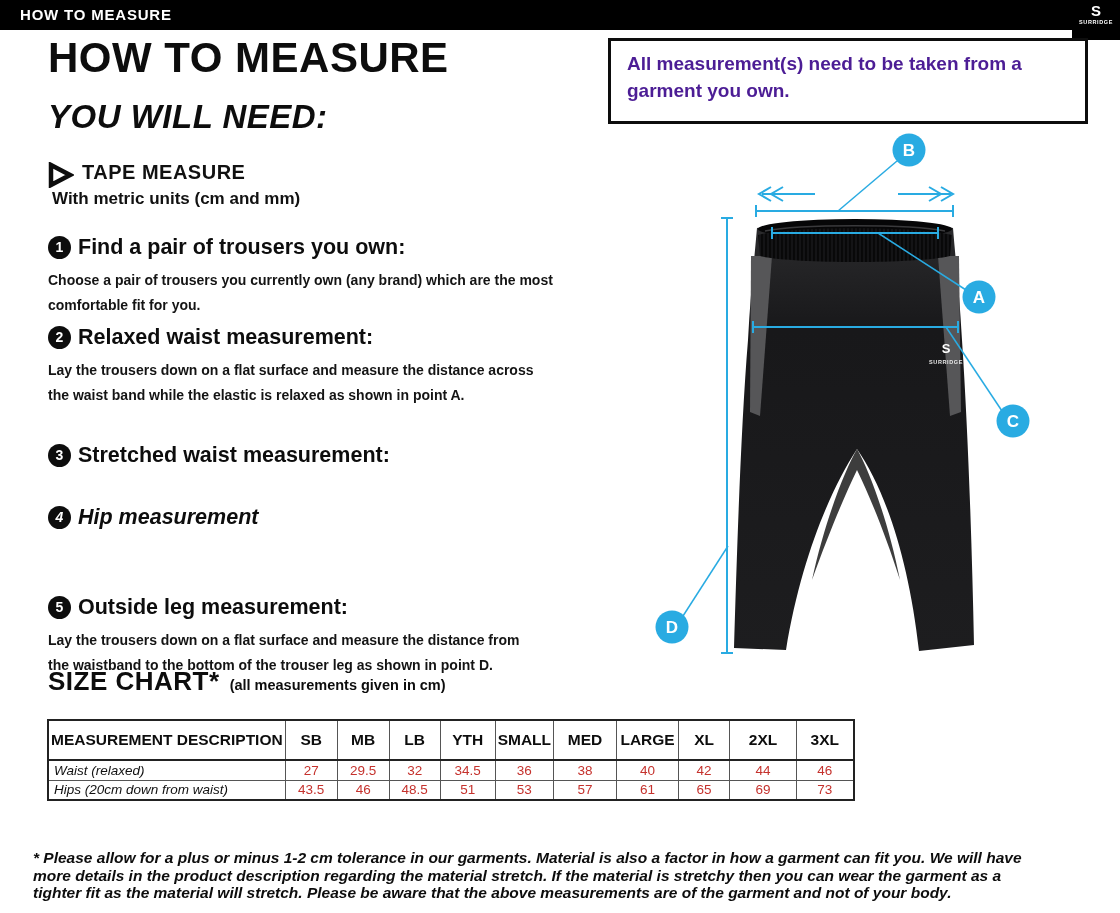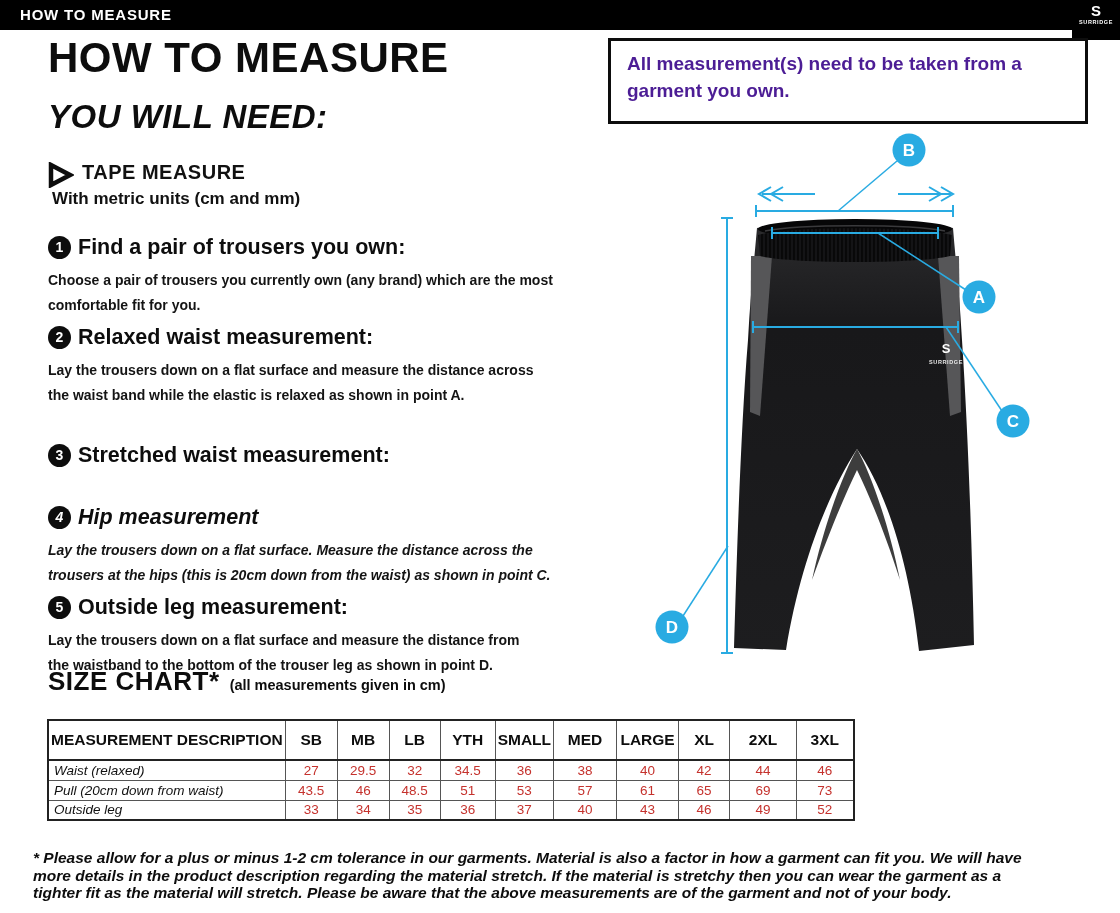--- a/index.html
+++ b/index.html
@@ -115,22 +115,21 @@
   </svg>
   <span class="tape-label">TAPE MEASURE</span>
   <span class="tape-sub">With metric units (cm and mm)</span>
 
   <div id="steps-root">
       <div class="step" style="top: 235px;"><span class="step-num">1</span><span class="step-title">Find a pair of trousers you own:</span><p class="step-body">Choose a pair of trousers you currently own (any brand) which are the most
 comfortable fit for you.</p></div>
       <div class="step" style="top: 325px;"><span class="step-num">2</span><span class="step-title">Relaxed waist measurement:</span><p class="step-body">Lay the trousers down on a flat surface and measure the distance across
 the waist band while the elastic is relaxed as shown in point A.</p></div>
       <div class="step" style="top: 415px; margin-top: 28px;"><span class="step-num">3</span><span class="step-title">Stretched waist measurement:</span></div>
-      <div class="step" style="top: 505px; font-style: italic;"><span class="step-num">4</span><span class="step-title">Hip measurement</span><p class="step-body">Lay the trousers down on a flat surface. Measure the distance across the
-trousers at the hips (this is 20cm down from the waist)  as shown in point C.</p></div>
+      <div class="step" style="top: 505px; font-style: italic;"><span class="step-num">4</span><span class="step-title">Hip measurement</span></div>
       <div class="step" style="top: 595px;"><span class="step-num">5</span><span class="step-title">Outside leg measurement:</span><p class="step-body">Lay the trousers down on a flat surface and measure the distance from
 the waistband to the bottom of the trouser  leg as shown in point D.</p></div>
     </div>
 
   <div class="sc-head">
     <span class="sc-title">SIZE CHART*</span><span class="sc-sub">(all measurements given in cm)</span>
   </div>
 
   <table class="size" id="size-table">
       <colgroup>
@@ -169,44 +168,31 @@
           <td class="val">32</td>
           <td class="val">34.5</td>
           <td class="val">36</td>
           <td class="val">38</td>
           <td class="val">40</td>
           <td class="val">42</td>
           <td class="val">44</td>
           <td class="val">46</td>
         </tr>
         <tr>
-          <td class="rowlabel">Pull (20cm down from waist)</td>
+          <td class="rowlabel">Hips (20cm down from waist)</td>
           <td class="val">43.5</td>
           <td class="val">46</td>
           <td class="val">48.5</td>
           <td class="val">51</td>
           <td class="val">53</td>
           <td class="val">57</td>
           <td class="val">61</td>
           <td class="val">65</td>
           <td class="val">69</td>
           <td class="val">73</td>
-        </tr>
-        <tr>
-          <td class="rowlabel">Outside leg</td>
-          <td class="val">33</td>
-          <td class="val">34</td>
-          <td class="val">35</td>
-          <td class="val">36</td>
-          <td class="val">37</td>
-          <td class="val">40</td>
-          <td class="val">43</td>
-          <td class="val">46</td>
-          <td class="val">49</td>
-          <td class="val">52</td>
         </tr>
       </tbody>
     </table>
 
   <p class="footnote">* Please allow for a plus or minus 1-2 cm tolerance in our garments. Material is also a factor in how a garment can fit you. We will have
 more details in the product description regarding the material stretch.  If the material is stretchy then you can wear the garment as a
 tighter fit as the material will stretch.  Please be aware that the above measurements are of the garment and not of your body.</p>
 
   <svg class="figure" width="478" height="548" viewBox="638 128 478 548">
     <defs>

